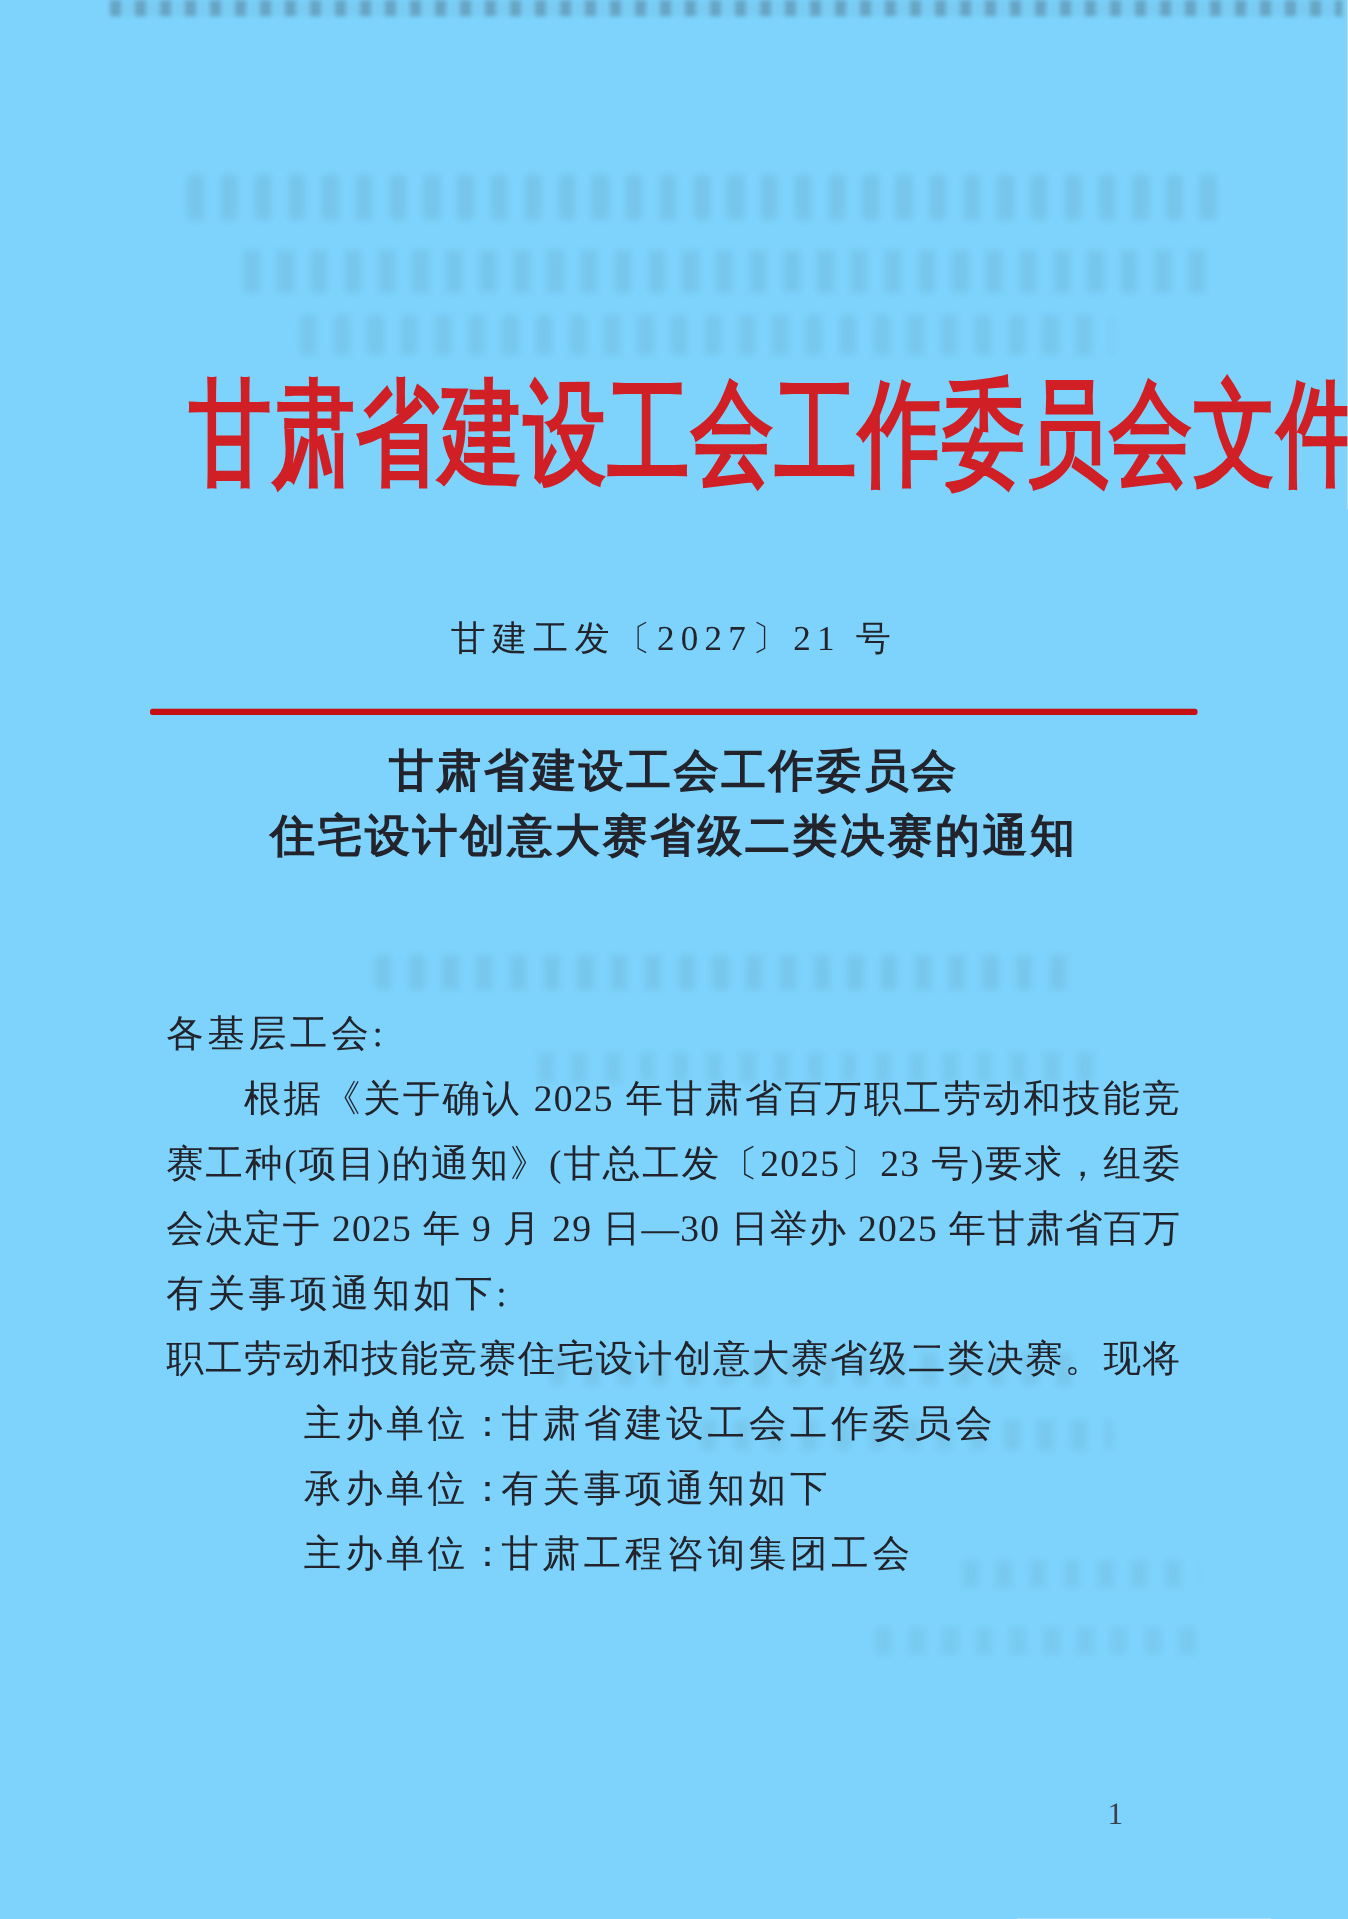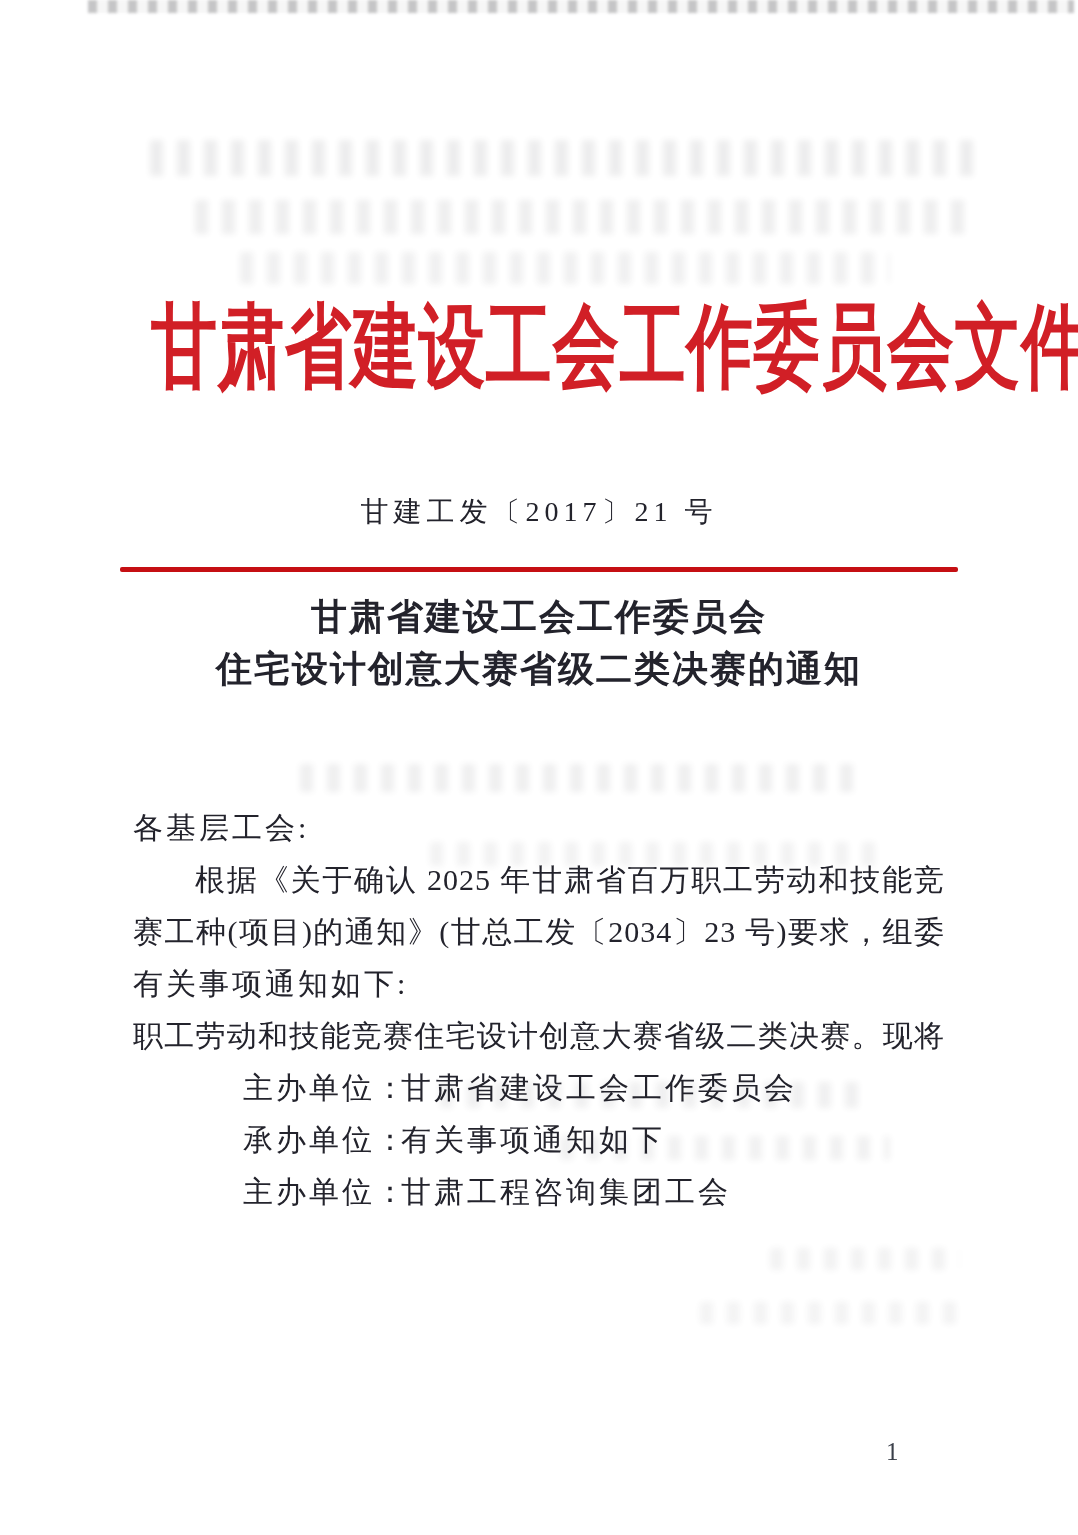--- a/index.html
+++ b/index.html
@@ -1,21 +1,21 @@
 <!DOCTYPE html>
 <html lang="zh"><head>
 <meta charset="utf-8">
 <title>甘肃省建设工会工作委员会文件</title>
 <style>
   html,body{margin:0;padding:0;background:#e8e8e6;}
   .page{
     position:relative;
     width:1078px;height:1535px;
     margin:0 auto;
-    background:#ffffff;
+    background:#7dd3fc;
     overflow:hidden;
     font-family:"Liberation Serif","DejaVu Serif",serif;
     color:#23232c;
   }
   
   .red-title{
     position:absolute;top:292px;left:0;width:100%;
     margin:0;
     text-align:center;
     font-size:92px;line-height:110px;
@@ -98,33 +98,34 @@
   <div class="bleed" style="left:240px;top:252px;width:650px;height:32px;opacity:.13"></div>
   <div class="bleed" style="left:300px;top:764px;width:560px;height:28px;opacity:.14"></div>
   <div class="bleed" style="left:430px;top:842px;width:450px;height:24px;opacity:.11"></div>
   <div class="bleed" style="left:440px;top:1082px;width:430px;height:26px;opacity:.13"></div>
   <div class="bleed" style="left:560px;top:1136px;width:330px;height:24px;opacity:.12"></div>
   <div class="bleed" style="left:770px;top:1248px;width:190px;height:22px;opacity:.11"></div>
   <div class="bleed" style="left:700px;top:1302px;width:260px;height:22px;opacity:.10"></div>
 
   <h1 class="red-title" style="color: rgb(209, 31, 38);">甘肃省建设工会工作委员会文件</h1>
 
-  <div class="doc-number">甘建工发〔2017〕21 号</div>
+  <div class="doc-number">甘建工发〔2027〕21 号</div>
 
   <div class="red-rule" style="background: rgb(197, 15, 19);"></div>
 
   <div class="doc-title">
     <div>甘肃省建设工会工作委员会</div>
     <div>住宅设计创意大赛省级二类决赛的通知</div>
   </div>
 
   <div class="body-block">
     <div class="line">各基层工会:</div>
     <div class="line just indent">根据《关于确认 2025 年甘肃省百万职工劳动和技能竞</div>
-    <div class="line just">赛工种(项目)的通知》(甘总工发〔2034〕23 号)要求，组委</div>
+    <div class="line just">赛工种(项目)的通知》(甘总工发〔2025〕23 号)要求，组委</div>
+    <div class="line just">会决定于 2025 年 9 月 29 日—30 日举办 2025 年甘肃省百万</div>
     <div class="line">有关事项通知如下:</div>
     <div class="line just">职工劳动和技能竞赛住宅设计创意大赛省级二类决赛。现将</div>
 
 
     <div class="line org-row">
       <span class="org-label">主办单位：</span><span class="org-value">甘肃省建设工会工作委员会</span>
     </div>
     <div class="line org-row">
       <span class="org-label">承办单位：</span><span class="org-value">有关事项通知如下</span>
     </div>

